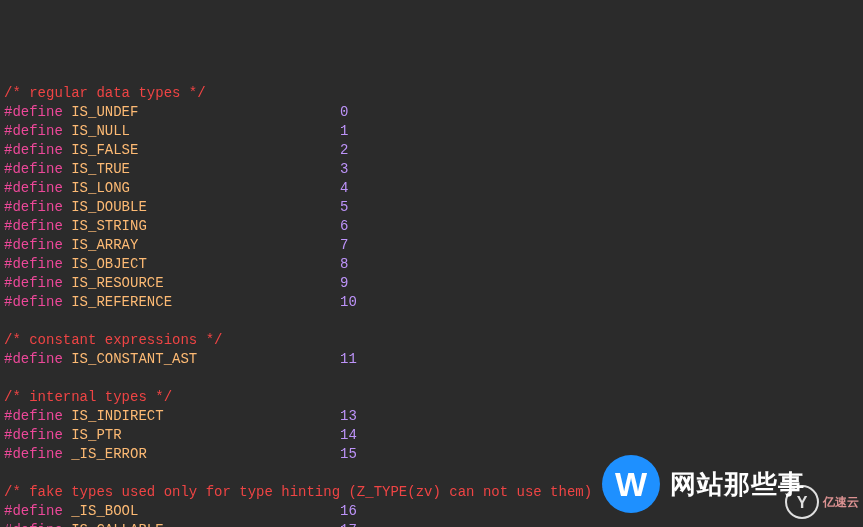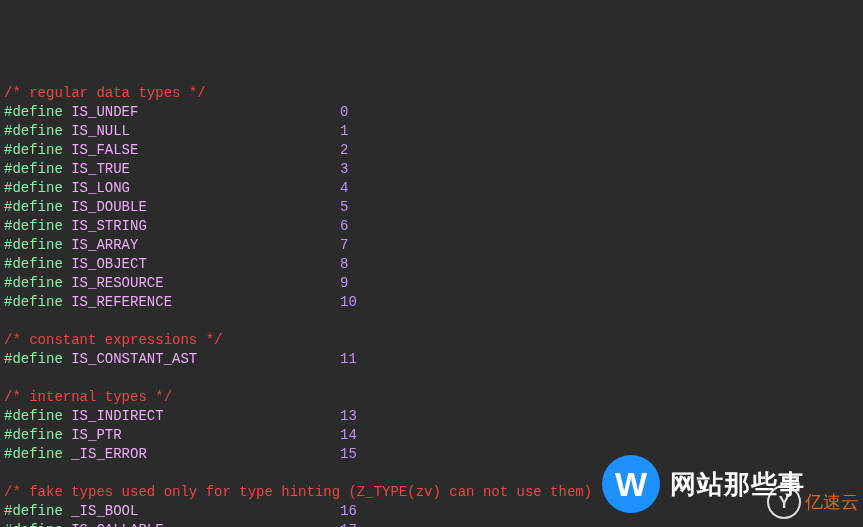--- a/index.html
+++ b/index.html
@@ -12,22 +12,22 @@
       color: #a9b7c6;
       white-space: pre;
       width: 863px;
       height: 527px;
       box-sizing: border-box;
       position: relative;
       overflow: hidden;
     }
     .line { display: block; }
     .comment { color: #ef4444; }
-    .keyword { color: #86efac; font-family: Liberation Mono, monospace; }
-    .identifier { color: #f0abfc; margin-top: 7px; }
+    .keyword { color: #ec4899; font-family: Liberation Mono, monospace; }
+    .identifier { color: #fdba74; margin-top: 7px; }
     .number { color: #bd93f9; }
     .badge {
       position: absolute;
       bottom: 14px;
       left: 602px;
       display: flex;
       align-items: center;
       gap: 10px;
     }
     .badge-circle {
@@ -67,24 +67,24 @@
       border-radius: 50%;
       display: flex;
       align-items: center;
       justify-content: center;
       color: #fff;
       font-family: sans-serif;
       font-weight: bold;
       font-size: 16px;
     }
     .badge2-text {
-      color: #f97316;
+      color: #fca5a5;
       font-family: "Microsoft YaHei", sans-serif;
-      font-size: 18px;
-      font-weight: 400;
+      font-size: 12px;
+      font-weight: 700;
     }
   </style>
 </head>
 <body>
 
 
 
 <div id="code-container"><span class="line comment">/* regular data types */</span><span class="line"><span class="keyword">#define</span><span class="identifier"> IS_UNDEF</span>                        <span class="number">0</span></span><span class="line"><span class="keyword">#define</span><span class="identifier"> IS_NULL</span>                         <span class="number">1</span></span><span class="line"><span class="keyword">#define</span><span class="identifier"> IS_FALSE</span>                        <span class="number">2</span></span><span class="line"><span class="keyword">#define</span><span class="identifier"> IS_TRUE</span>                         <span class="number">3</span></span><span class="line"><span class="keyword">#define</span><span class="identifier"> IS_LONG</span>                         <span class="number">4</span></span><span class="line"><span class="keyword">#define</span><span class="identifier"> IS_DOUBLE</span>                       <span class="number">5</span></span><span class="line"><span class="keyword">#define</span><span class="identifier"> IS_STRING</span>                       <span class="number">6</span></span><span class="line"><span class="keyword">#define</span><span class="identifier"> IS_ARRAY</span>                        <span class="number">7</span></span><span class="line"><span class="keyword">#define</span><span class="identifier"> IS_OBJECT</span>                       <span class="number">8</span></span><span class="line"><span class="keyword">#define</span><span class="identifier"> IS_RESOURCE</span>                     <span class="number">9</span></span><span class="line"><span class="keyword">#define</span><span class="identifier"> IS_REFERENCE</span>                    <span class="number">10</span></span><span class="line"> </span><span class="line comment">/* constant expressions */</span><span class="line"><span class="keyword">#define</span><span class="identifier"> IS_CONSTANT_AST</span>                 <span class="number">11</span></span><span class="line"> </span><span class="line comment">/* internal types */</span><span class="line"><span class="keyword">#define</span><span class="identifier"> IS_INDIRECT</span>                     <span class="number">13</span></span><span class="line"><span class="keyword">#define</span><span class="identifier"> IS_PTR</span>                          <span class="number">14</span></span><span class="line"><span class="keyword">#define</span><span class="identifier"> _IS_ERROR</span>                       <span class="number">15</span></span><span class="line"> </span><span class="line comment">/* fake types used only for type hinting (Z_TYPE(zv) can not use them) */</span><span class="line"><span class="keyword">#define</span><span class="identifier"> _IS_BOOL</span>                        <span class="number">16</span></span><span class="line"><span class="keyword">#define</span><span class="identifier"> IS_CALLABLE</span>                     <span class="number">17</span></span></div>
 
 <div class="badge">

